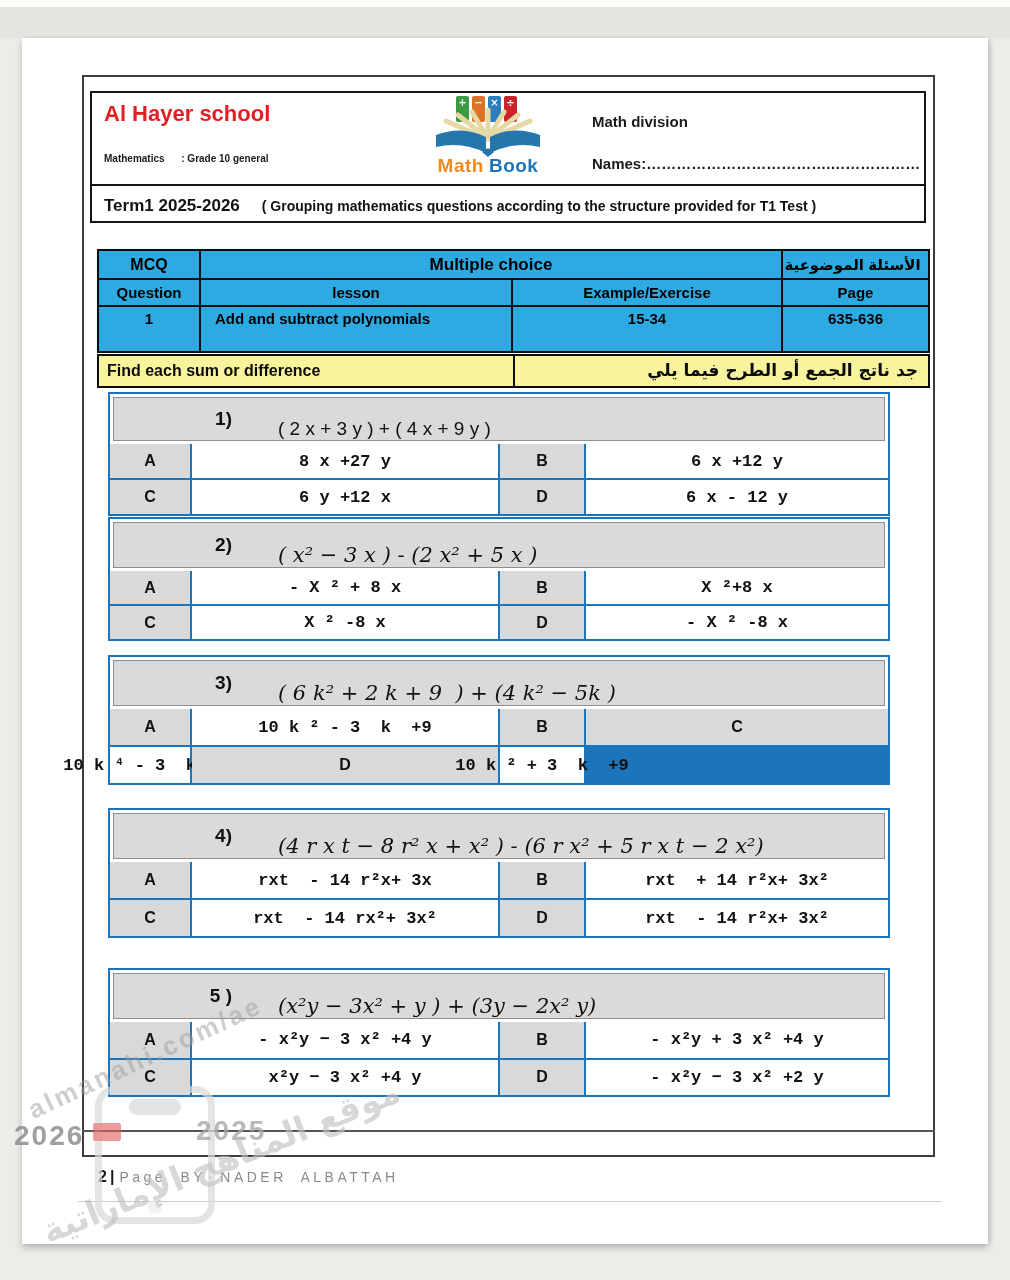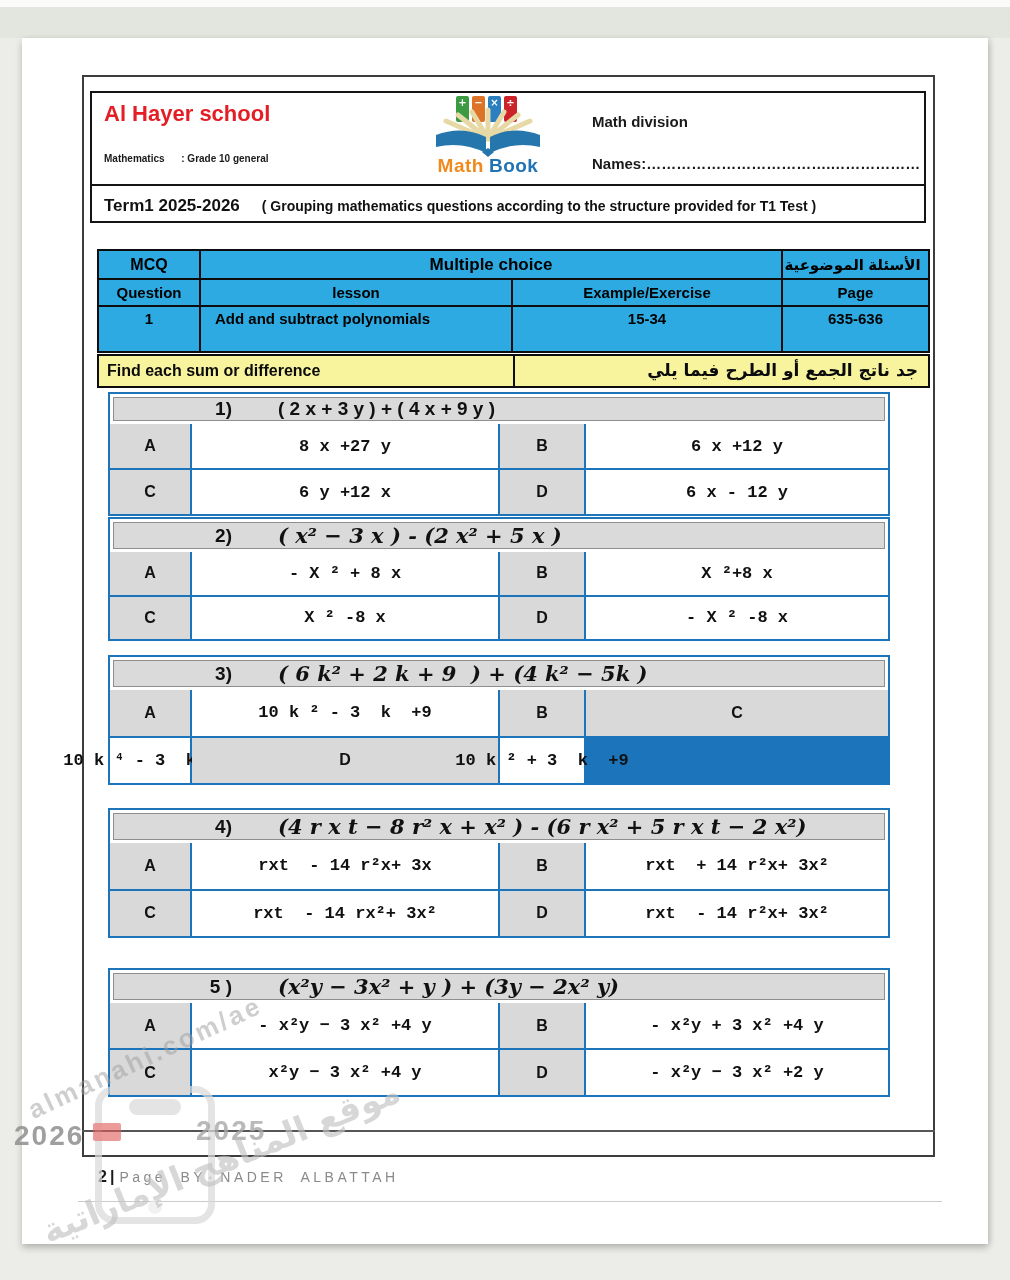--- a/index.html
+++ b/index.html
@@ -66,21 +66,21 @@
   .instr-ar{flex:1;font-size:17px;line-height:29px;text-align:right;padding-right:10px;font-family:"DejaVu Sans",sans-serif;}
 
   
   .qb{position:absolute;left:86px;width:778px;border:2px solid #1c74ba;background:#1c74ba;display:flex;flex-direction:column;}
   .qb-head{
     margin:3px 3px 0 3px;background:#dadada;border:1px solid #8e8e8e;
     flex:0 0 34px;display:flex;align-items:center;position:relative;z-index:1;
   }
   .qb-head-wrap{background:#fff;padding-bottom:3px;}
   .qb-label{width:118px;text-align:right;font-size:19px;font-weight:bold;color:#111;}
-  .qb-expr{margin-left:46px;font-size:20px;font-weight:bold;color:#111;white-space:pre;}
+  .qb-expr{margin-left:46px;font-size:20px;font-weight:normal;color:#111;white-space:pre;margin-top:20px;}
   .expr-serif .qb-expr{font-family:"DejaVu Serif","Liberation Serif",serif;font-style:italic;font-size:21px;}
   .expr-sans .qb-expr{font-family:"Liberation Sans","DejaVu Sans",sans-serif;font-size:19px;}
   .qb-opts{flex:1;display:grid;grid-template-columns:80px 306px 84px 1fr;gap:2px;background:#1c74ba;}
   .opt-letter{background:#d9d9d9;display:flex;align-items:center;justify-content:center;font-size:16px;font-weight:bold;color:#111;}
   .opt-answer{background:#fff;display:flex;align-items:center;justify-content:center;font-size:17px;font-weight:bold;color:#111;white-space:pre;font-family:Liberation Mono, monospace;}
 
   
   .footer{position:absolute;left:76px;top:1130px;display:flex;align-items:baseline;}
   .footer-num{font-size:16px;font-weight:bold;color:#1a1a1a;}
   .footer-sep{font-size:16px;font-weight:bold;color:#1a1a1a;margin:0 5px 0 3px;}

